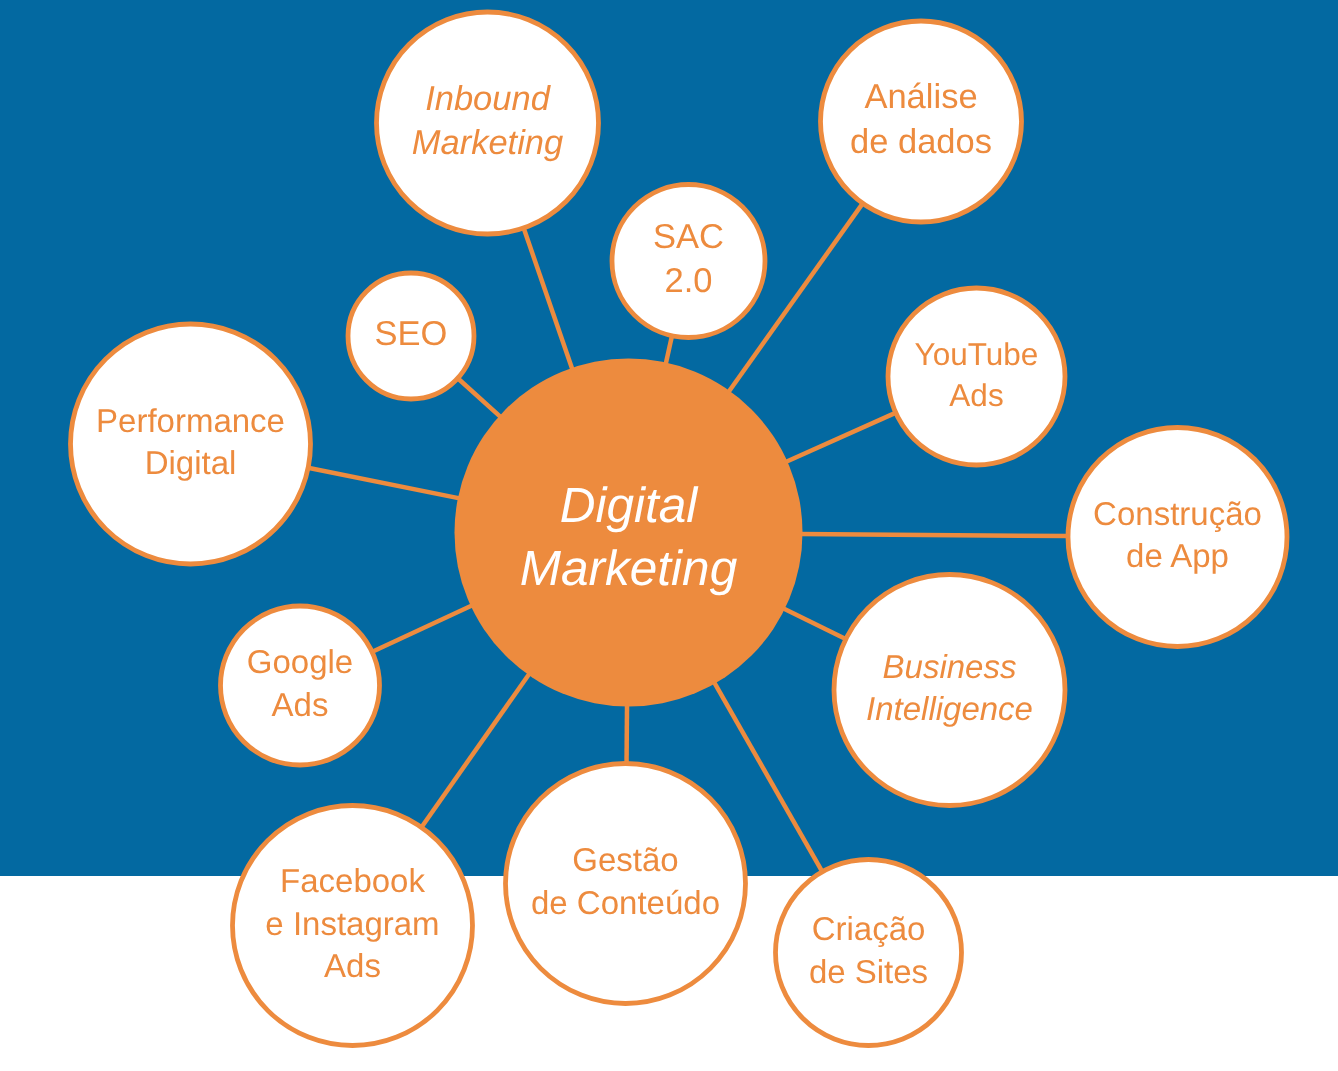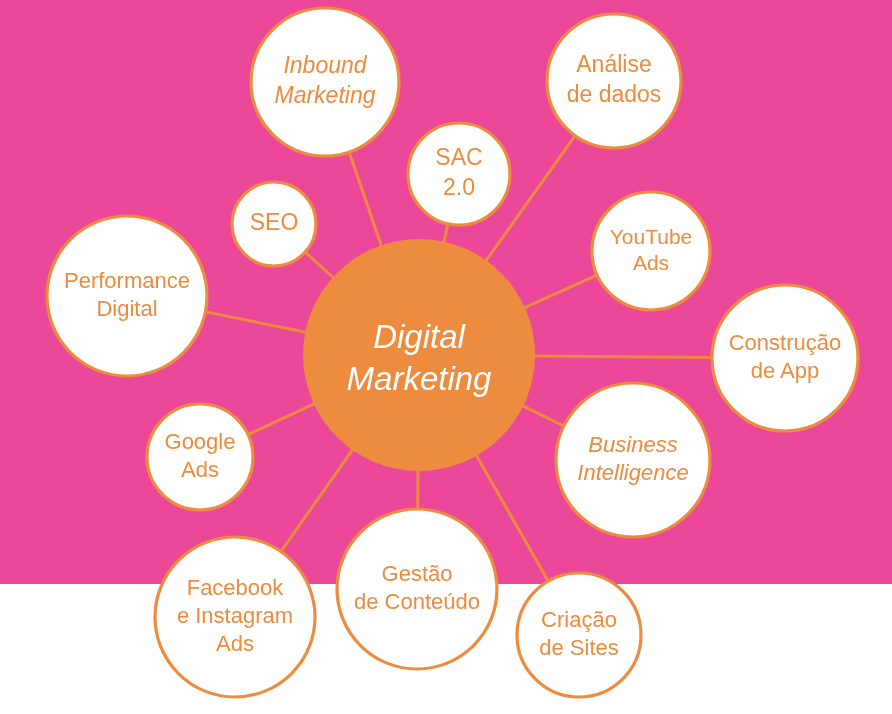--- a/index.html
+++ b/index.html
@@ -11,21 +11,21 @@
   body {
     width: 892px;
     height: 714px;
     overflow: hidden;
     font-family: "Liberation Sans", sans-serif;
   }
   #diagram-root {
     position: relative;
     width: 892px;
     height: 584px;
-    background: #ec4899;
+    background: #0369a1;
   }
   svg#mindmap {
     display: block;
     width: 892px;
     height: 714px;
   }
   .spoke {
     stroke: #ED8B3E;
     stroke-width: 3;
     stroke-linecap: butt;

